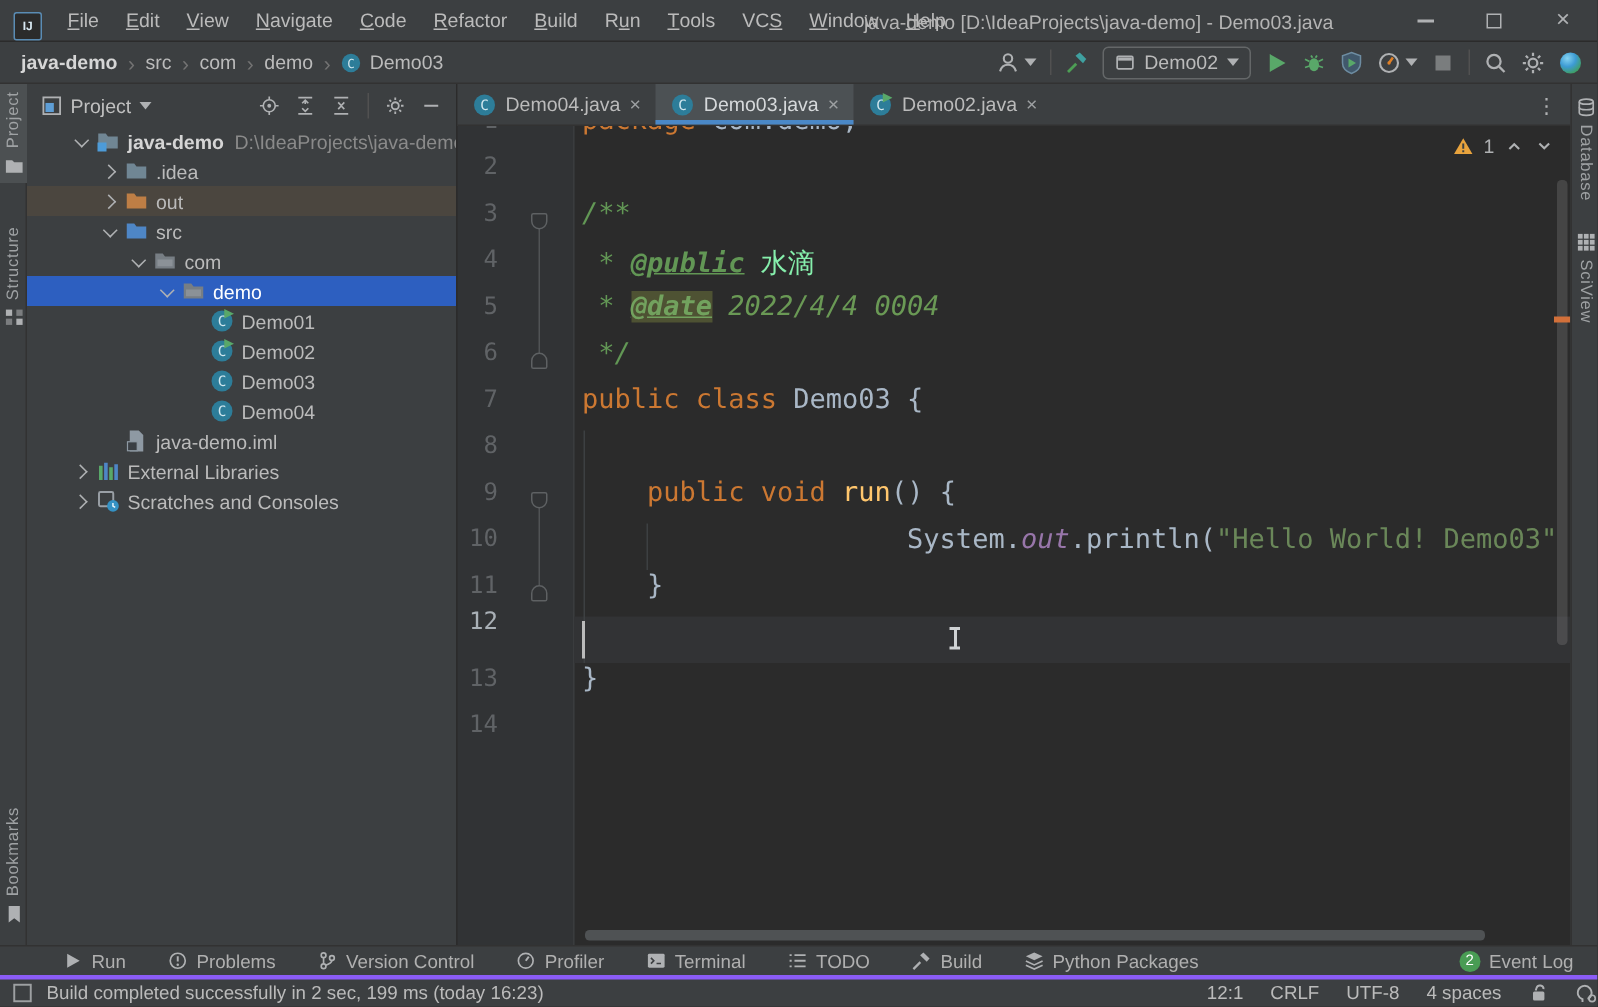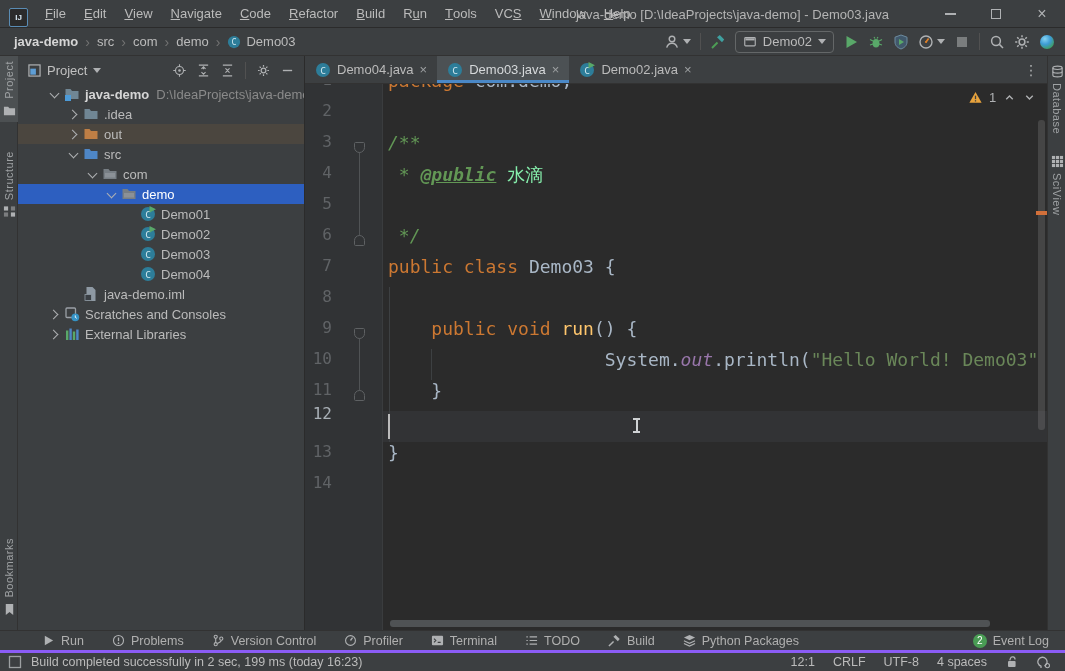--- a/index.html
+++ b/index.html
@@ -102,21 +102,21 @@
   .ibeam::before{content:'';position:absolute;left:4px;top:2px;width:1.6px;height:13px;background:#cfd2d4}
   .ibeam::after{content:'';position:absolute;left:1px;top:1px;width:7px;height:1.6px;background:#cfd2d4;box-shadow:0 13px 0 #cfd2d4}
 
   
   .twbar{position:absolute;top:630px;left:0;width:1065px;height:20px;background:#3c3f41;border-top:1px solid #323232;display:flex;align-items:center;padding-left:28px}
   .tw-item{display:flex;align-items:center;gap:6px;padding:0 14px;color:#b0b0b0;font-size:12.5px;white-space:nowrap}
   .tw-right{margin-left:auto;display:flex;align-items:center;gap:6px;padding-right:16px;color:#b0b0b0;font-size:12.5px}
   .badge{width:14px;height:14px;border-radius:50%;background:#499c54;color:#fff;font-size:10px;display:flex;align-items:center;justify-content:center}
   .statusbar{position:absolute;top:650px;left:0;width:1065px;height:21px;background:#3c3f41;border-top:3px solid #8b5cf6;display:flex;align-items:center;font-size:12.5px;color:#bbbbbb}
   .sb-msg{margin-left:8px;display:flex;align-items:center;gap:9px}
-  .sb-right{margin-left:auto;display:flex;align-items:flex-start;gap:18px;padding-right:14px}
+  .sb-right{margin-left:auto;display:flex;align-items:flex-start;gap:18px;padding-right:0}
 </style>
 </head>
 <body>
 
 <div class="titlebar">
   <div class="logo">IJ</div>
   <div class="menubar">
       <span class="menu-item">
         <u>F</u>
         <span>i</span>
@@ -519,38 +519,38 @@
               <path d="M3.5 1h6l3 3v11h-9z" fill="#8e99a3"></path>
               <rect x="2" y="8.5" width="6.5" height="6" fill="#3a3f44" stroke="#8e99a3" stroke-width=".8"></rect>
             </svg>
           </span>
           <span class="lbl">java-demo.iml</span>
         </div>
         <div class="trow" style="padding-left: 28px;">
           <span class="arrow right"></span>
           <span class="ic ">
             <svg viewBox="0 0 16 16">
-              <rect x="2" y="2" width="9.5" height="9.5" rx="1" fill="none" stroke="#9aa0a6" stroke-width="1.3"></rect>
-              <circle cx="11.3" cy="11.3" r="3.9" fill="#3592c4"></circle>
-              <path d="M11.3 9.4v2l1.5.9" stroke="#e8f4fb" stroke-width="1" fill="none"></path>
-            </svg>
-          </span>
-          <span class="lbl">Scratches and Consoles</span>
-        </div>
-        <div class="trow" style="padding-left: 28px;">
-          <span class="arrow right"></span>
-          <span class="ic ">
-            <svg viewBox="0 0 16 16">
               <rect x="2" y="4.5" width="2.4" height="9.5" fill="#59a869"></rect>
               <rect x="5.4" y="2.5" width="2.4" height="11.5" fill="#4e86c6"></rect>
               <rect x="8.8" y="5.5" width="2.4" height="8.5" fill="#59a869"></rect>
               <rect x="12.2" y="3.5" width="2.4" height="10.5" fill="#4e86c6"></rect>
             </svg>
           </span>
           <span class="lbl">External Libraries</span>
+        </div>
+        <div class="trow" style="padding-left: 28px;">
+          <span class="arrow right"></span>
+          <span class="ic ">
+            <svg viewBox="0 0 16 16">
+              <rect x="2" y="2" width="9.5" height="9.5" rx="1" fill="none" stroke="#9aa0a6" stroke-width="1.3"></rect>
+              <circle cx="11.3" cy="11.3" r="3.9" fill="#3592c4"></circle>
+              <path d="M11.3 9.4v2l1.5.9" stroke="#e8f4fb" stroke-width="1" fill="none"></path>
+            </svg>
+          </span>
+          <span class="lbl">Scratches and Consoles</span>
         </div>
       </div>
   </div>
 
   <div class="editor-area">
     <div class="tabbar" id="tabbar">
         <div class="tab">
           <span class="ic ">
             <svg viewBox="0 0 16 16">
               <circle cx="8" cy="8" r="7" fill="#2d7d99"></circle>
@@ -607,20 +607,21 @@
           <div class="fold end" style="top: 306px;"></div>
         </div>
       <div class="code" id="code">
           <div class="curline" style="top: 327px;"></div>
           <div class="guide" style="left: 6px; top: 203px; height: 155px;"></div>
           <div class="guide" style="left: 48px; top: 265px; height: 31px;"></div>
           <div class="cline" style="top: -14px;"><span class="tk-kw">package</span><span class="tk-pl"> com.demo;</span></div>
           <div class="cline" style="top: 17px;"></div>
           <div class="cline" style="top: 48px;"><span class="tk-doc">/**</span></div>
           <div class="cline" style="top: 79px;"><span class="tk-doc"> * </span><span class="tk-tag">@public</span><span class="tk-doc"> </span><span class="tk-docmeta">水滴</span></div>
+          <div class="cline" style="top: 110px;"><span class="tk-doc"> * </span><span class="tk-tag-hl">@date</span><span class="tk-docval"> 2022/4/4 0004</span></div>
           <div class="cline" style="top: 141px;"><span class="tk-doc"> */</span></div>
           <div class="cline" style="top: 172px;"><span class="tk-kw">public class </span><span class="tk-pl">Demo03 {</span></div>
           <div class="cline" style="top: 203px;"></div>
           <div class="cline" style="top: 234px;"><span class="tk-pl">    </span><span class="tk-kw">public void </span><span class="tk-fn">run</span><span class="tk-pl">() {</span></div>
           <div class="cline" style="top: 265px;"><span class="tk-pl">                    System.</span><span class="tk-fld">out</span><span class="tk-pl">.println(</span><span class="tk-str">"Hello World! Demo03"</span></div>
           <div class="cline" style="top: 296px;"><span class="tk-pl">    }</span></div>
           <div class="cline" style="top: 327px;"></div>
           <div class="caret" style="top: 330px; left: 5px;"></div>
           <div class="cline" style="top: 358px;"><span class="tk-pl">}</span></div>
           <div class="cline" style="top: 389px;"></div>

